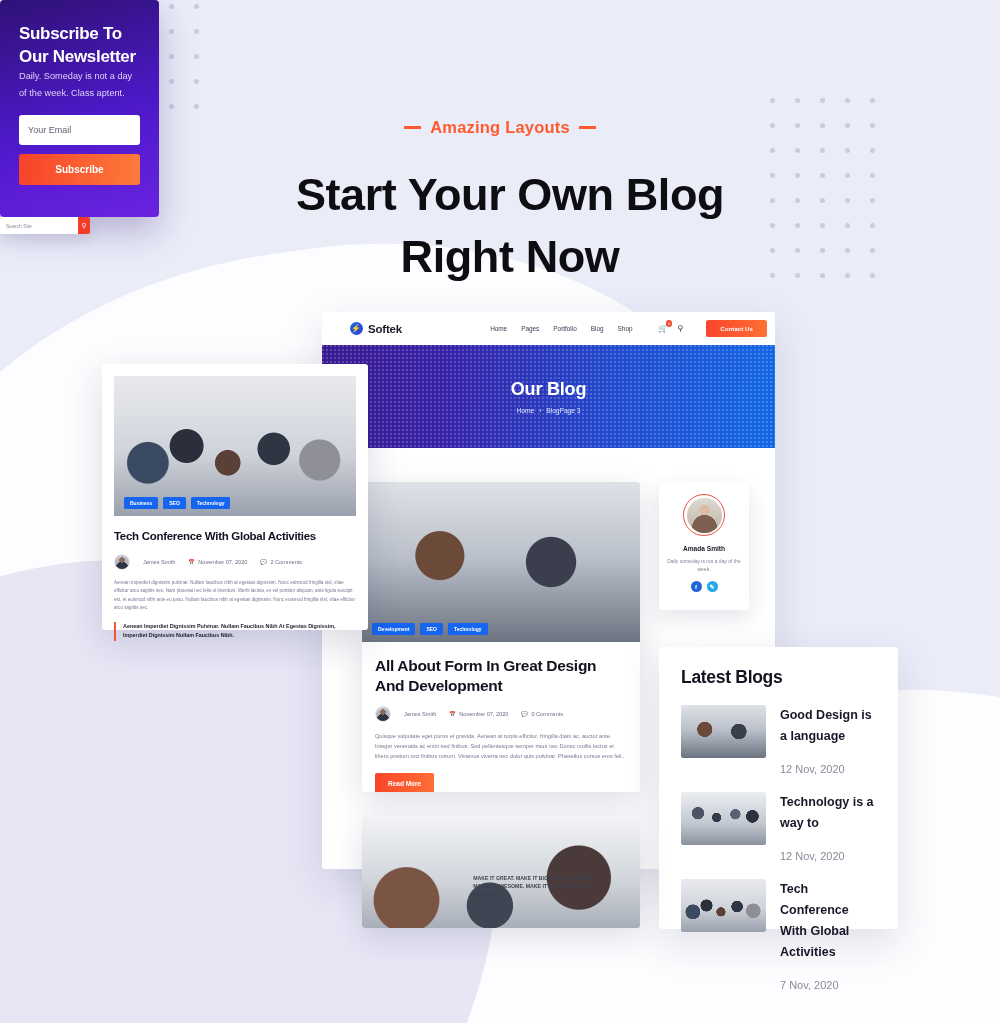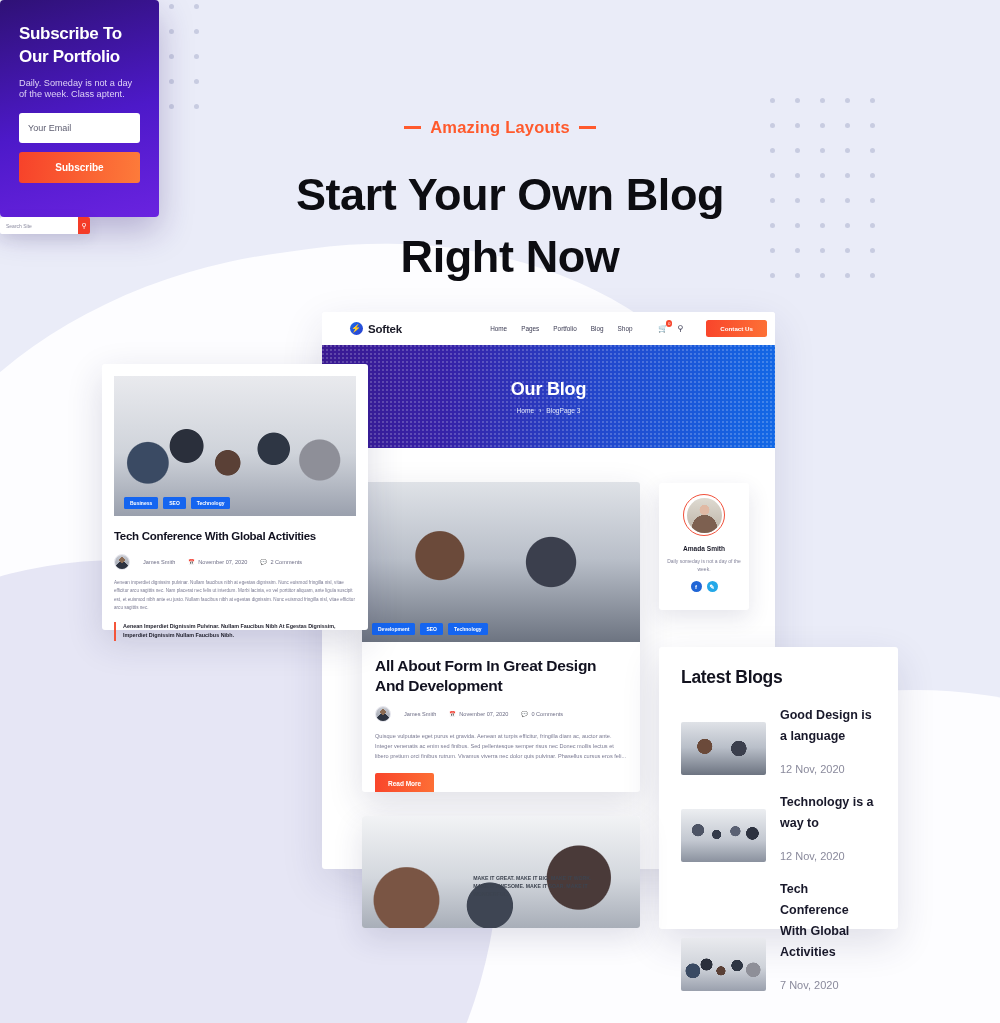--- a/index.html
+++ b/index.html
@@ -140,21 +140,21 @@
   }
 
   
   #newsletter {
     left: 139px; top: 667px; width: 159px; height: 217px;
     background: linear-gradient(165deg,#2f1176 0%,#4d19c9 55%, #6a23e0 100%);
     border-radius: 4px; padding: 22px 19px;
     box-shadow: 0 14px 34px rgba(45,20,110,.28);
   }
   #newsletter h3 { color: #fff; font-size: 17px; line-height: 23px; font-weight: bold; letter-spacing: -.3px; }
-  #newsletter p { color: #dfd4f7; font-size: 9.2px; line-height: 11px; margin-top: 10px; }
+  #newsletter p { color: #dfd4f7; font-size: 9.2px; line-height: 17px; }
   .nl-input {
     width: 100%; margin-top: 13px; background: #fff; border: 0; border-radius: 3px;
     padding: 10px 9px; font-size: 9px; color: #3a3a4d;
     font-family: "Liberation Sans", sans-serif;
   }
   .nl-input::placeholder { color: #5d5d70; }
   .btn-subscribe {
     width: 100%; margin-top: 9px; border: 0; border-radius: 3px;
     background: linear-gradient(95deg,#f7422a,#fd7b3a);
     color: #fff; font-size: 10px; font-weight: bold; padding: 10px 0;
@@ -190,21 +190,21 @@
   #search-widget input::placeholder { color: #8c8ca0; }
   .search-btn { width: 19px; background: #f43c28; border: 0; color: #fff; font-size: 7px; }
 
   
   #latest-blogs {
     left: 659px; top: 647px; width: 239px; height: 282px;
     border-radius: 3px; box-shadow: 0 14px 38px rgba(40,40,90,.14);
     padding: 20px 22px;
   }
   #latest-blogs h3 { font-size: 17.5px; font-weight: bold; color: #13131f; letter-spacing: -.3px; }
-  .lb-item { display: flex; gap: 14px; margin-top: 17px; align-items: flex-end; }
+  .lb-item { display: flex; gap: 14px; margin-top: 17px; }
   .lb-thumb { width: 85px; height: 53px; flex: none; overflow: hidden; border-radius: 2px; }
   .lb-title { font-size: 12.5px; line-height: 21px; font-weight: bold; color: #18182a; }
   .lb-date { font-size: 11px; color: #8a8a9c; margin-top: 16px; }
 
   
   #bottom-strip {
     left: 362px; top: 816px; width: 278px; height: 112px;
     overflow: hidden; border-radius: 3px;
     box-shadow: 0 10px 30px rgba(40,40,90,.14);
   }
@@ -423,21 +423,21 @@
       <span>📅<em style="font-style:normal">November 07, 2020</em></span>
       <span>💬<em style="font-style:normal">2 Comments</em></span>
     </div>
     <div class="excerpt">Aenean imperdiet dignissim pulvinar. Nullam faucibus nibh at egestas dignissim. Nunc euismod fringilla nisl, vitae efficitur arcu sagittis nec. Nam placerat nec felis ut interdum. Morbi lacinia, ex vel porttitor aliquam, ante ligula suscipit est, et euismod nibh ante eu justo. Nullam faucibus nibh at egestas dignissim. Nunc euismod fringilla nisl, vitae efficitur arcu sagittis nec.</div>
     <div class="quote">Aenean Imperdiet Dignissim Pulvinar. Nullam Faucibus Nibh At Egestas Dignissim, Imperdiet Dignissim Nullam Faucibus Nibh.</div>
   </div>
 
   <div id="newsletter">
     <h3>
       <span>Subscribe To</span><br>
-      <span>Our Portfolio</span>
+      <span>Our Newsletter</span>
     </h3>
     <p>Daily. Someday is not a day of the week. Class aptent.</p>
     <input class="nl-input" type="text" placeholder="Your Email" style="">
     <button class="btn-subscribe">Subscribe</button>
   </div>
 
   <div class="card" id="author-widget">
     <div class="au-ring">
       <div class="au-photo">
           <div class="ph portrait"></div>

